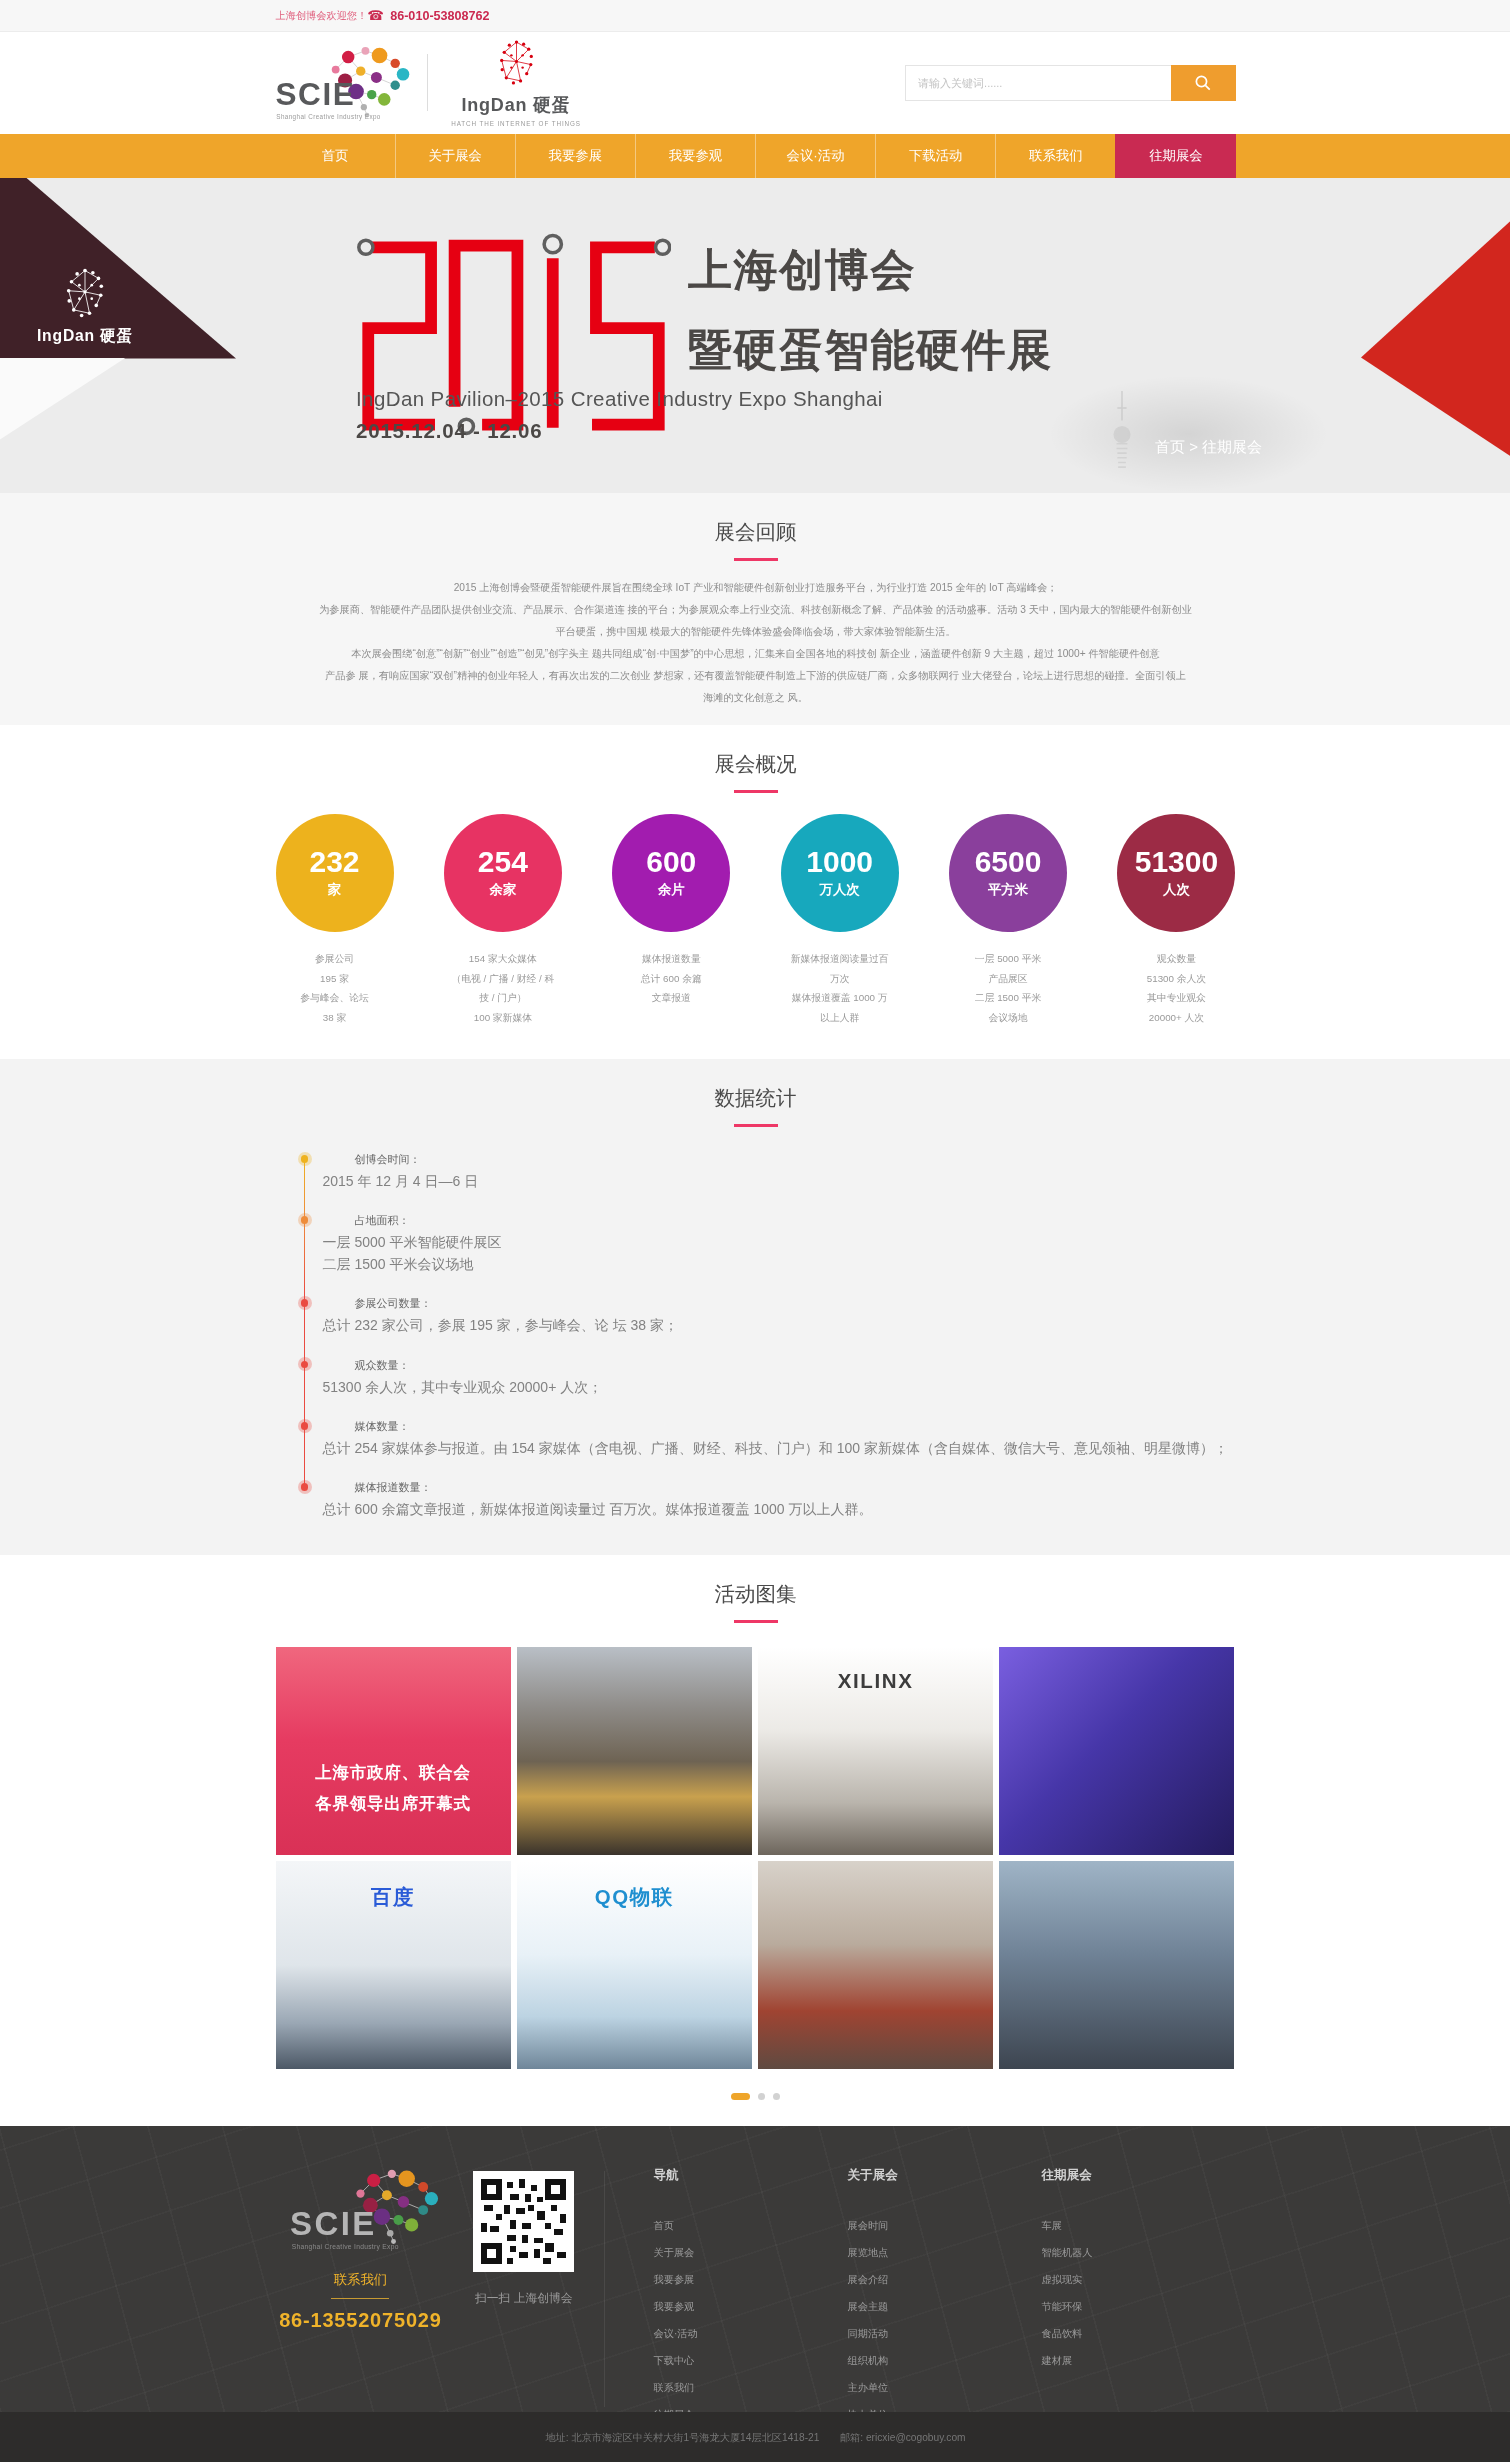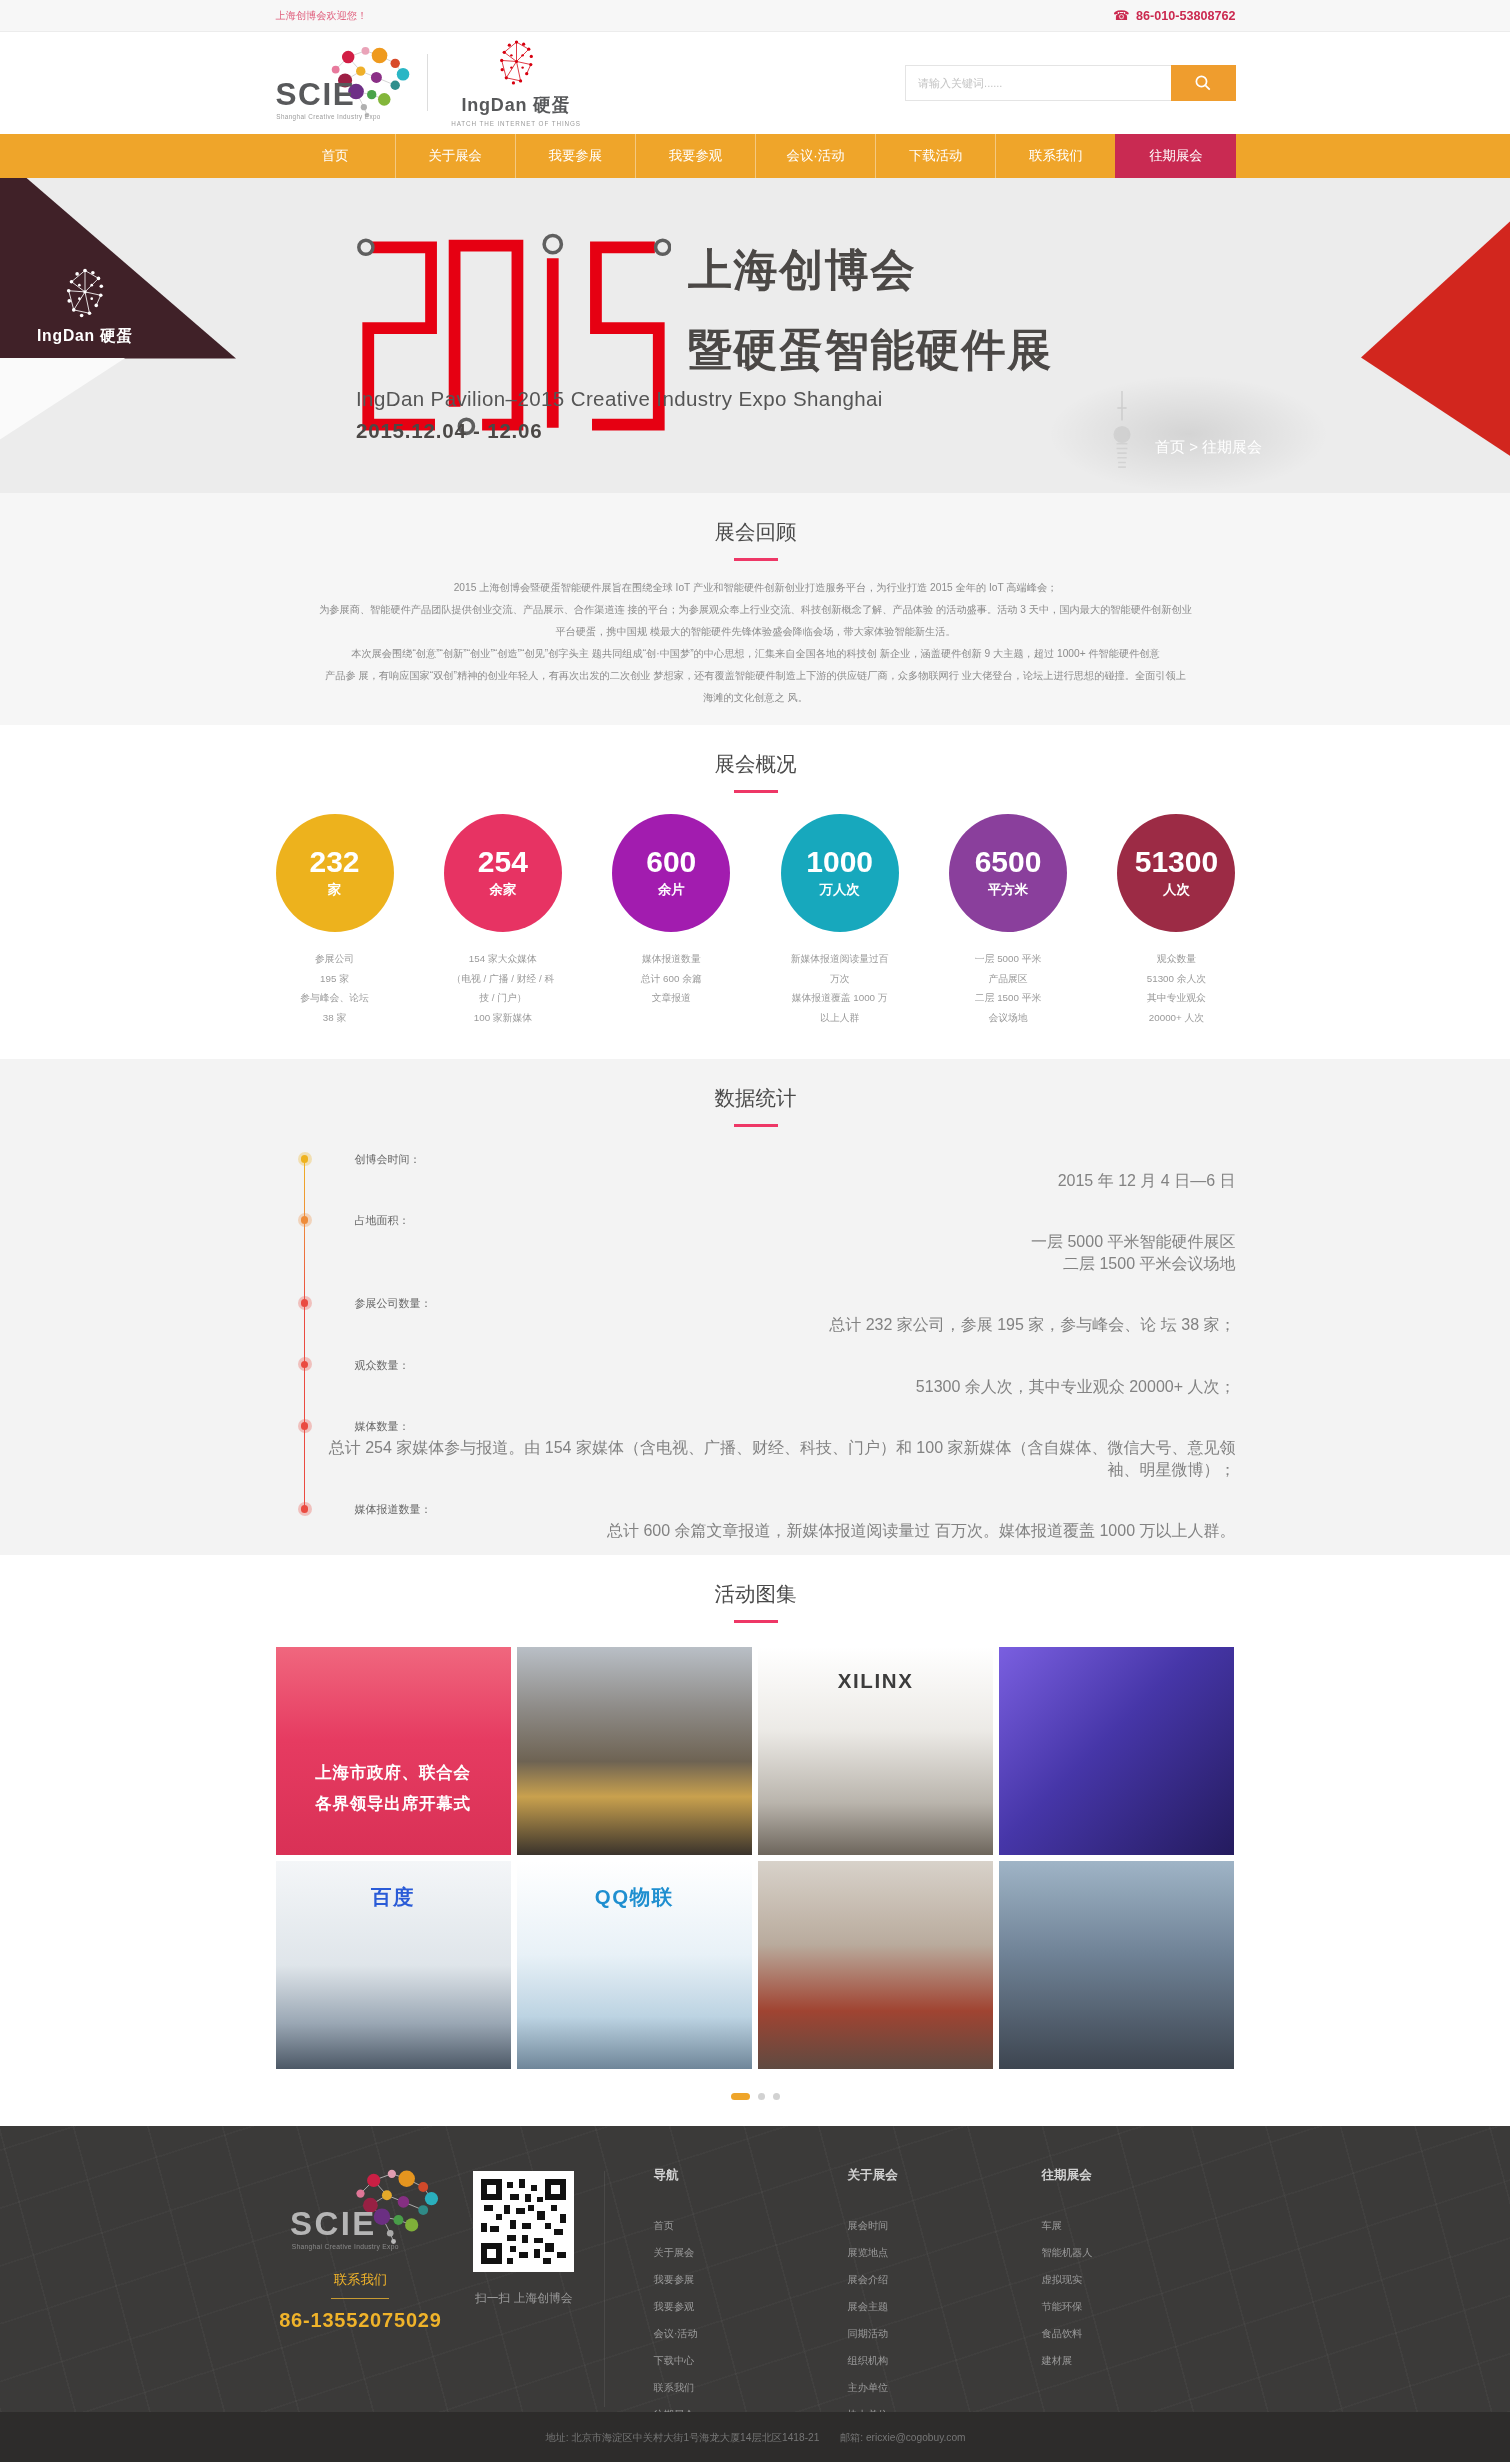--- a/index.html
+++ b/index.html
@@ -1,21 +1,21 @@
 <!DOCTYPE html>
 <html style="font-size:12.6px"><head>
 <meta charset="utf-8">
 <style>
   * { margin:0; padding:0; box-sizing:border-box; }
   body { width:1511px; font-family:"Liberation Sans","DejaVu Sans",sans-serif; background:#fff; }
   .wrap { width:960px; margin:0 auto; }
 
   
   .topbar { height:31.5px; background:#f7f7f7; border-bottom:0.8px solid #ececec; }
-  .topbar .wrap { display:flex; justify-content:space-between; align-items:center; height:31.5px; }
+  .topbar .wrap { display:flex; align-items:center; height:31.5px; }
   .welcome { color:#e0607e; font-size:10.2px; }
   .tel { color:#cb2a50; font-size:12.6px; font-weight:bold; display:flex; align-items:center; gap:6.3px; }
   .tel .ph-ic { font-size:13.4px; }
 
   
   .header { height:102px; background:#fff; }
   .header .wrap { display:flex; align-items:center; height:102px; }
   .logo-scie { position:relative; width:134px; height:82px; }
   .logo-scie .dots { position:absolute; right:-4.7px; top:-3.1px; }
   .logo-scie .word { position:absolute; left:0; bottom:12.6px; font-size:31.5px; font-weight:bold; color:#58595b; letter-spacing:1.6px; line-height:1; }
@@ -70,21 +70,21 @@
 
   
   .statistics { background:#f3f3f3; height:496px; }
   .timeline { width:960px; margin:20.5px auto 0; padding-left:22px; position:relative; }
   .tl-line { position:absolute; left:28px; top:9.4px; bottom:36px; width:1.6px;
              background:linear-gradient(180deg,#eeb21f 0%,#ee8c3a 18%,#ea4b41 42%,#ea4b41 100%); }
   .tl-item { position:relative; padding-left:25px; margin-bottom:17.3px; }
   .tl-dot-halo { position:absolute; left:0; top:3.9px; width:14px; height:14px; border-radius:50%; opacity:.3; }
   .tl-dot { position:absolute; left:3.1px; top:7px; width:7.9px; height:7.9px; border-radius:50%; }
   .tl-label { font-size:11px; color:#666; line-height:22px;margin-left:32px; }
-  .tl-text { font-size:16px; color:#828282; line-height:22px;text-align:right; }
+  .tl-text { font-size:14px; color:#828282; line-height:22px; }
 
   
   .gallery { background:#fff; height:571px; }
   .photos { width:960px; margin:23.6px auto 0; display:grid; grid-template-columns:repeat(4,235px); grid-auto-rows:208px; gap:6.3px; }
   .photo { position:relative; overflow:hidden; cursor:pointer; }
   .photo .brand { position:absolute; left:0; right:0; top:22px; text-align:center; font-size:20.5px; font-weight:bold; letter-spacing:1.6px; }
   .photo .cap { position:absolute; left:0; right:0; top:66px; text-align:center; color:#fff; font-size:16.5px; font-weight:bold; line-height:31.5px; letter-spacing:0.8px;margin-top:44px; }
   .g1 { background:linear-gradient(180deg,#f0677e 0%,#e63b61 45%,#d93156 100%); }
   .g2 { background:linear-gradient(180deg,#b9bfc6 0%,#8d8a86 30%,#6e6353 55%,#c9a14e 72%,#3a332c 100%); }
   .g3 { background:linear-gradient(180deg,#ffffff 0%,#eceae6 40%,#b9b4ac 75%,#6d665c 100%); }

